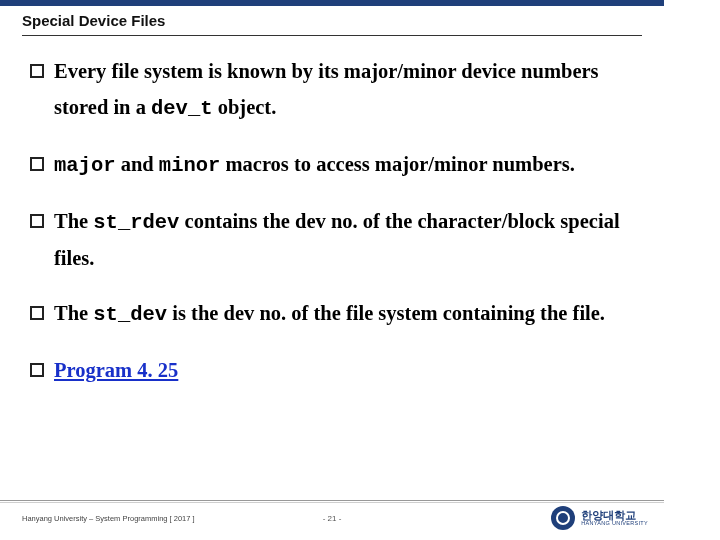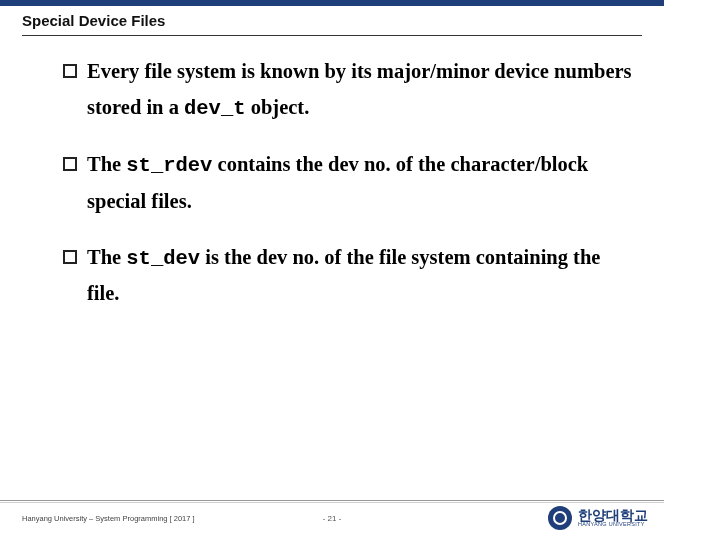--- a/index.html
+++ b/index.html
@@ -2,37 +2,37 @@
 <html><head>
 <meta charset="utf-8">
 <style>
   * { margin: 0; padding: 0; box-sizing: border-box; }
   html, body { width: 720px; height: 540px; background: #fff; font-family: Georgia, "Times New Roman", serif; color: #000; }
   .slide { width: 664px; height: 540px; position: relative; }
   .topbar { height: 6px; background: #1f3f7a; width: 100%; }
   .title-wrap { padding: 6px 22px 4px 22px; }
   .title { font-family: Arial, Helvetica, sans-serif; font-weight: bold; font-size: 15px; color: #111; }
   .title-rule { border: none; border-top: 1px solid #333; margin: 6px 0 0 0; }
-  .content { padding: 14px 28px 0 30px; margin-left: 33px; }
+  .content { padding: 14px 28px 0 30px; }
   .bullet { display: flex; align-items: flex-start; margin-bottom: 20px; font-size: 20.5px; line-height: 1.75; font-weight: bold; }
   .bullet .marker { flex: 0 0 auto; width: 14px; height: 14px; margin-top: 10px; margin-right: 10px; position: relative; }
   .bullet .marker::before { content: ""; position: absolute; inset: 0; border: 2px solid #222; background: #fff; }
   .bullet .txt { flex: 1 1 auto; }
   .code { font-family: "Courier New", Courier, monospace; font-weight: bold; }
   .link-look { color: #1830c9; text-decoration: underline; }
   .footer { position: absolute; left: 0; right: 0; bottom: 0; height: 40px; margin-top: 13px; }
   .footer-rule { position: absolute; left: 0; right: 0; top: 0; border: none; border-top: 1px solid #999; }
   .footer-rule2 { position: absolute; left: 0; right: 0; top: 2px; border: none; border-top: 1px solid #cfcfcf; }
   .footer-left { position: absolute; left: 22px; top: 14px; font-family: Arial, Helvetica, sans-serif; font-size: 7.5px; color: #444; }
   .footer-center { position: absolute; left: 50%; top: 14px; transform: translateX(-50%); font-family: Liberation Sans, sans-serif; font-size: 8px; color: #555; }
   .logo { position: absolute; right: 16px; top: 6px; display: flex; align-items: center; gap: 6px; }
   .logo-badge { width: 24px; height: 24px; border-radius: 50%; background: #1f3f7a; position: relative; }
   .logo-badge::after { content: ""; position: absolute; left: 50%; top: 50%; width: 10px; height: 10px; border: 2px solid #fff; border-radius: 50%; transform: translate(-50%,-50%); }
   .logo-text { display: flex; flex-direction: column; line-height: 1; }
-  .logo-kr { font-family: Arial, sans-serif; font-size: 14px; font-weight: bold; color: #1f3f7a; }
+  .logo-kr { font-family: Arial, sans-serif; font-size: 11px; font-weight: bold; color: #1f3f7a; }
   .logo-en { font-family: Arial, sans-serif; font-size: 5.5px; color: #1f3f7a; letter-spacing: 0.3px; }
 </style>
 </head>
 <body>
 
 <div class="slide">
   <div class="topbar"></div>
 
   <div class="title-wrap">
     <div class="title">Special Device Files</div>
@@ -41,35 +41,47 @@
 
   <div class="content">
 
     <div class="bullet">
       <span class="marker"></span>
       <span class="txt">
         <span>Every file system is known by its major/minor device numbers stored in a </span><span class="code">dev_t</span><span> object.</span>
       </span>
     </div>
 
+    <div class="bullet">
+      <span class="marker"></span>
+      <span class="txt">
+        <span class="code">major</span><span> and </span><span class="code">minor</span><span> macros  to access major/minor numbers.</span>
+      </span>
+    </div>
 
     <div class="bullet">
       <span class="marker"></span>
       <span class="txt">
         <span>The </span><span class="code">st_rdev</span><span>  contains the dev no. of the character/block special files.</span>
       </span>
     </div>
 
     <div class="bullet">
       <span class="marker"></span>
       <span class="txt">
         <span>The  </span><span class="code">st_dev</span><span>  is the dev no. of the file system containing the file.</span>
       </span>
     </div>
 
+    <div class="bullet">
+      <span class="marker"></span>
+      <span class="txt">
+        <span class="link-look">Program 4. 25</span>
+      </span>
+    </div>
 
   </div>
 
   <div class="footer">
     <hr class="footer-rule">
     <hr class="footer-rule2">
     <div class="footer-left">Hanyang University – System Programming  [ 2017 ]</div>
     <div class="footer-center">- 21 -</div>
     <div class="logo">
       <div class="logo-badge"></div>

